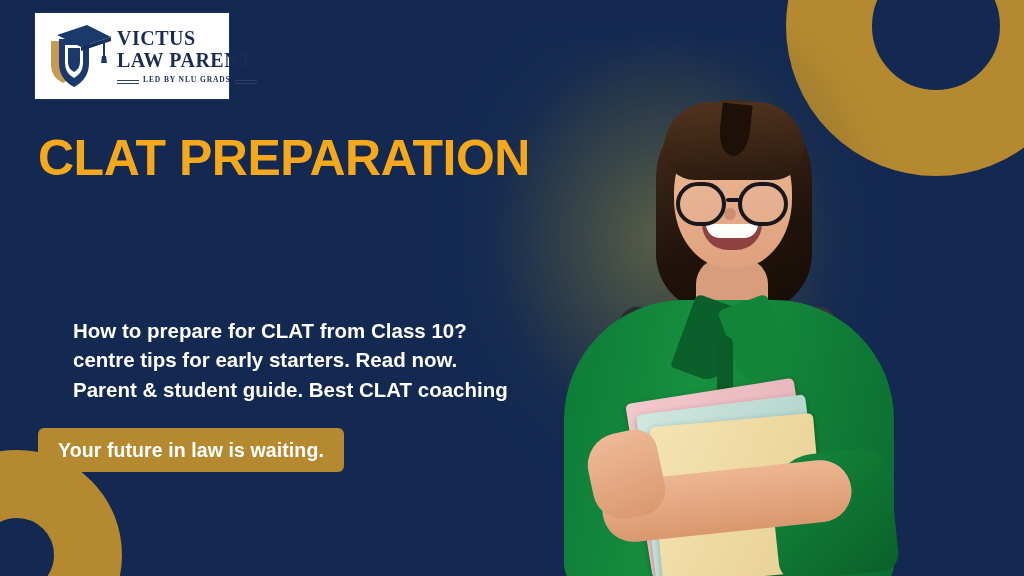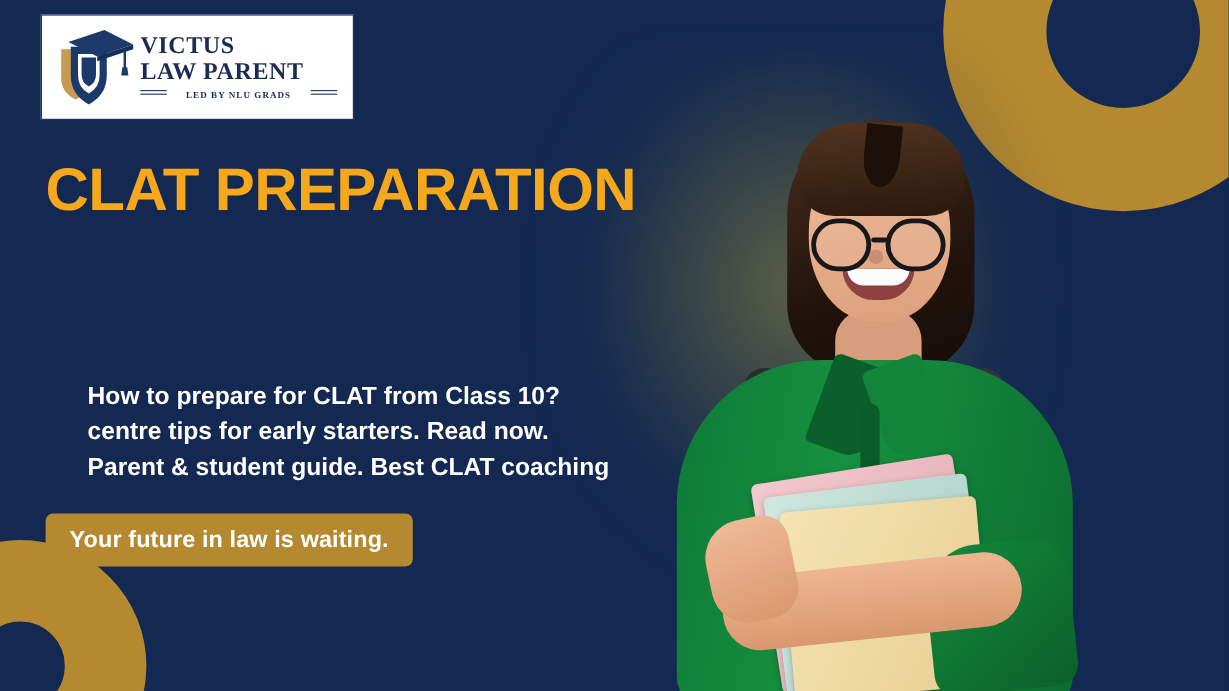--- a/index.html
+++ b/index.html
@@ -190,38 +190,38 @@
     left:250px; top:452px; width:120px; height:124px;
     background:linear-gradient(140deg,#14893c,#0a6029);
     border-radius:44px 30px 18px 18px;
     transform:rotate(-6deg);
   }
 
   
   #logo-box {
     position:absolute;
     left:34px; top:12px;
-    width:261px; height:88px;
+    width:196px; height:88px;
     background:#ffffff;
     border:1px solid #1d3363;
     display:flex; align-items:center;
     padding:6px 8px 6px 6px;
   }
   #logo-mark { width:74px; height:74px; position:relative; flex:0 0 74px; }
   #logo-text { display:flex; flex-direction:column; gap:1px; margin-left:2px; }
   .wordmark {
     font-family:"Liberation Serif", serif;
     font-weight:bold;
     color:#1b2c54;
     letter-spacing:.5px;
     line-height:1.03;
   }
   #wm-1 { font-size:20px; }
   #wm-2 { font-size:20px; }
-  #tagline-row { display:flex; align-items:flex-start; gap:16px; margin-top:4px; }
+  #tagline-row { display:flex; align-items:flex-end; gap:4px; margin-top:4px; }
   .rule {
     flex:0 0 22px; height:4px;
     border-top:1px solid #2b3f69;
     border-bottom:1px solid #2b3f69;
   }
   #tagline {
     font-family:"Liberation Serif", serif;
     font-size:7.5px; font-weight:bold;
     color:#1b2c54; letter-spacing:.9px;
     white-space:nowrap;

